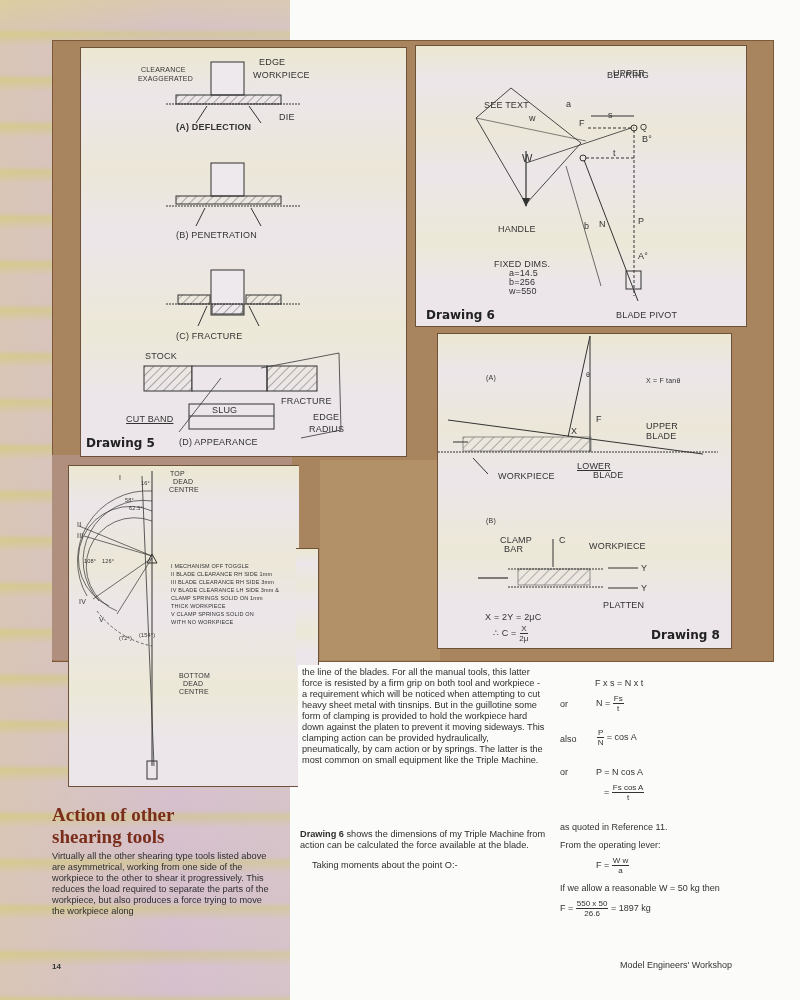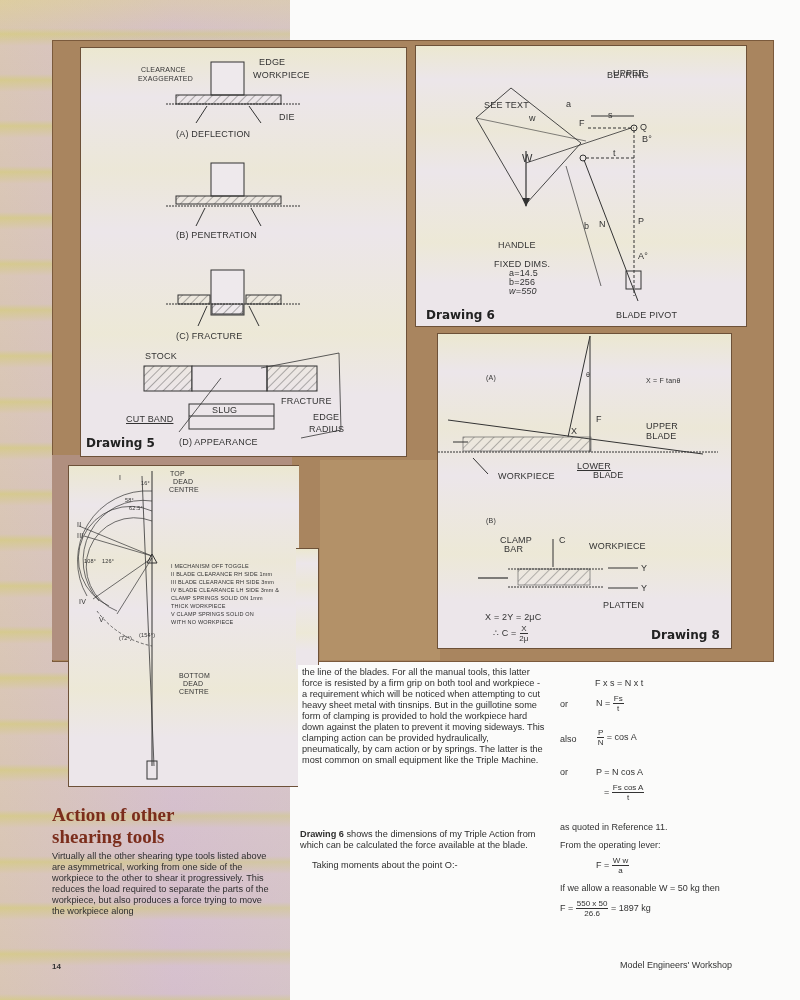--- a/index.html
+++ b/index.html
@@ -109,21 +109,21 @@
     <rect x="108" y="356" width="85" height="25" fill="#ece6ea" stroke="#333"></rect>
     <line x1="108" y1="368" x2="193" y2="368" stroke="#333"></line>
     <polyline points="180,320 258,305 260,382 220,390" fill="none" stroke="#333" stroke-width="0.8"></polyline>
     <line x1="98" y1="384" x2="140" y2="330" stroke="#333" stroke-width="0.8"></line>
   </svg>
   <div class="lbl sm" style="left:60px; top:18px;">CLEARANCE</div>
   <div class="lbl sm" style="left:57px; top:27px;">EXAGGERATED</div>
   <div class="lbl" style="left:178px; top:9px;">EDGE</div>
   <div class="lbl" style="left:172px; top:22px;">WORKPIECE</div>
   <div class="lbl" style="left:198px; top:64px;">DIE</div>
-  <div class="lbl" style="left:95px; top:81px;">(A) DEFLECTION</div>
+  <div class="lbl" style="left:95px; top:74px;font-weight:bold;">(A) DEFLECTION</div>
   <div class="lbl" style="left:95px; top:182px;">(B) PENETRATION</div>
   <div class="lbl" style="left:95px; top:283px;">(C) FRACTURE</div>
   <div class="lbl" style="left:64px; top:303px;">STOCK</div>
   <div class="lbl" style="left:200px; top:348px;">FRACTURE</div>
   <div class="lbl" style="left:131px; top:357px;">SLUG</div>
   <div class="lbl" style="left:45px; top:366px;text-decoration:underline;">CUT BAND</div>
   <div class="lbl" style="left:232px; top:364px;">EDGE</div>
   <div class="lbl" style="left:228px; top:376px;">RADIUS</div>
   <div class="lbl" style="left:98px; top:389px;">(D) APPEARANCE</div>
   <div class="dtitle" style="left:5px; top:388px;">Drawing 5</div>
@@ -150,29 +150,29 @@
   <div class="lbl" style="left:191px; top:24px;">BEARING</div>
   <div class="lbl" style="left:68px; top:54px;">SEE TEXT</div>
   <div class="lbl" style="left:150px; top:53px;">a</div>
   <div class="lbl" style="left:113px; top:67px;">w</div>
   <div class="lbl" style="left:192px; top:64px;">s</div>
   <div class="lbl" style="left:163px; top:72px;">F</div>
   <div class="lbl" style="left:224px; top:76px;">Q</div>
   <div class="lbl" style="left:226px; top:88px;">B°</div>
   <div class="lbl" style="left:197px; top:102px;">t</div>
   <div class="lbl" style="left:106px; top:106px; font-size:11px;">W</div>
-  <div class="lbl" style="left:82px; top:194px;text-align:center;">HANDLE</div>
+  <div class="lbl" style="left:82px; top:178px;text-align:center;">HANDLE</div>
   <div class="lbl" style="left:168px; top:175px;">b</div>
   <div class="lbl" style="left:183px; top:173px;">N</div>
   <div class="lbl" style="left:222px; top:170px;">P</div>
   <div class="lbl" style="left:222px; top:205px;">A°</div>
   <div class="lbl" style="left:78px; top:213px;">FIXED DIMS.</div>
   <div class="lbl" style="left:93px; top:222px;">a=14.5</div>
   <div class="lbl" style="left:93px; top:231px;">b=256</div>
-  <div class="lbl" style="left:93px; top:240px;font-style:italic;">w=550</div>
+  <div class="lbl" style="left:93px; top:240px;">w=550</div>
   <div class="lbl" style="left:160px; top:264px;margin-left:40px;">BLADE PIVOT</div>
   <div class="dtitle" style="left:10px; top:262px;">Drawing 6</div>
 </div>
 
 <div class="panel" style="left:437px; top:333px; width:293px; height:314px;">
   <svg class="art" width="293" height="314">
     <defs>
       <pattern id="hatch8" width="7" height="7" patternUnits="userSpaceOnUse" patternTransform="rotate(45)">
         <line x1="0" y1="0" x2="0" y2="7" stroke="#555" stroke-width="0.8"></line>
       </pattern>
@@ -276,21 +276,21 @@
     <span>Action of other</span><br>
     <span>shearing tools</span>
   </h2>
   <p class="body-text" style="margin-top:3px;">Virtually all the other shearing type tools listed above are asymmetrical, working from one side of the workpiece to the other to shear it progressively. This reduces the load required to separate the parts of the workpiece, but also produces a force trying to move the workpiece along</p>
 </div>
 
 <div class="text-box" style="left:298px; top:665px; width:252px; height:150px;">
   <p class="body-text" style="padding:2px 4px;">the line of the blades. For all the manual tools, this latter force is resisted by a firm grip on both tool and workpiece - a requirement which will be noticed when attempting to cut heavy sheet metal with tinsnips. But in the guillotine some form of clamping is provided to hold the workpiece hard down against the platen to prevent it moving sideways. This clamping action can be provided hydraulically, pneumatically, by cam action or by springs. The latter is the most common on small equipment like the Triple Machine.</p>
 </div>
 <div style="position:absolute; left:300px; top:826px; width:250px;">
-  <p class="body-text" style="margin-top:3px;"><b>Drawing 6</b><span> shows the dimensions of my Triple Action from which can be calculated the force available at the blade.</span></p>
+  <p class="body-text" style="margin-top:3px;"><b>Drawing 6</b><span> shows the dimensions of my Triple Machine from action can be calculated the force available at the blade.</span></p>
   <p class="body-text" style="margin-top:9px; padding-left:12px;">Taking moments about the point O:-</p>
 </div>
 
 <div>
   <div class="eq-row" style="left:595px; top:678px;">F x s = N x t</div>
   <div class="eq-row" style="left:560px; top:699px;">or</div>
   <div class="eq-row" style="left:596px; top:694px;">
     <span>N =</span>
     <span class="frac">
         <span class="num">Fs</span>

